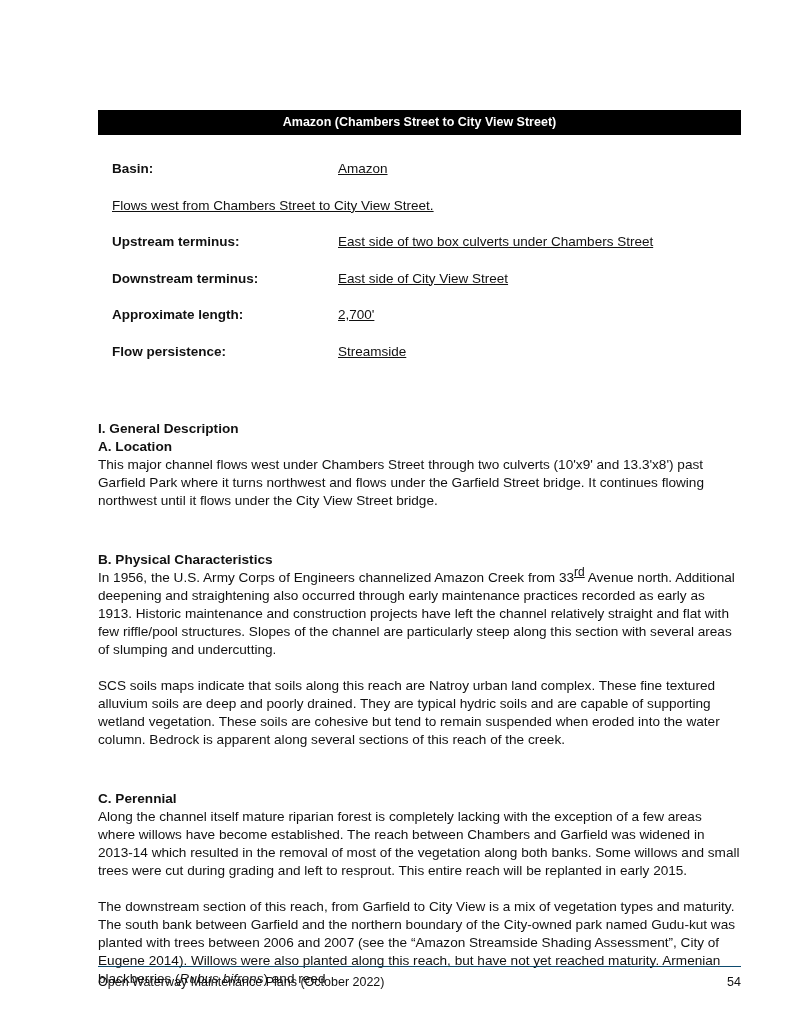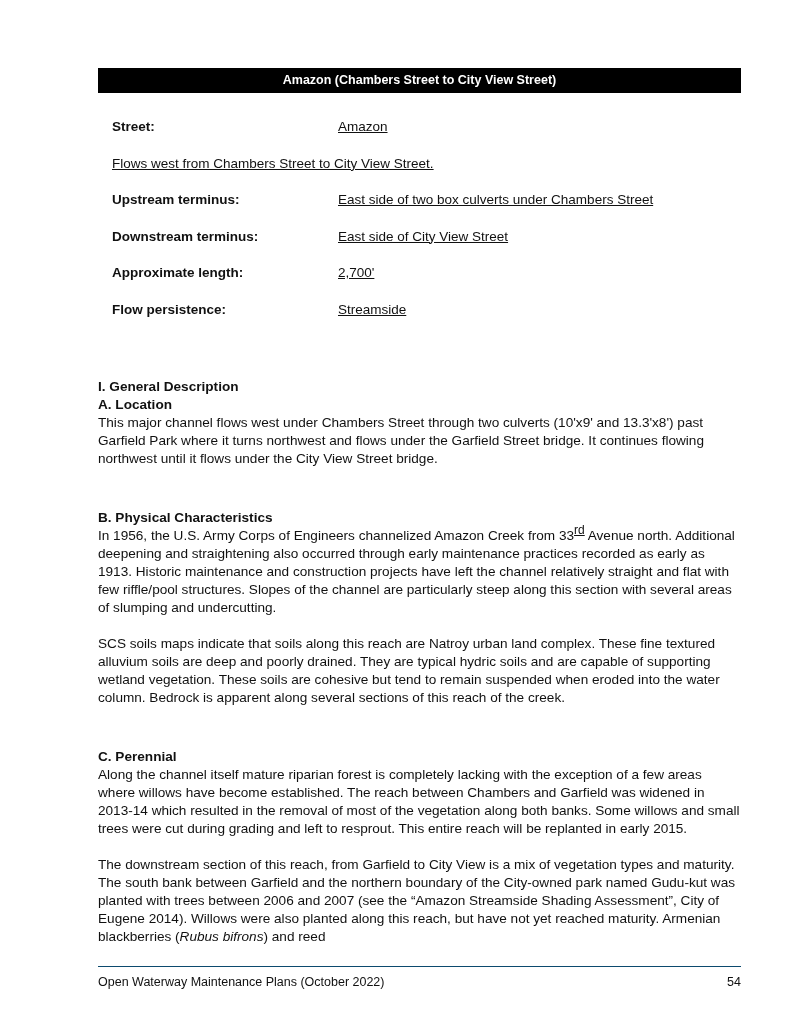--- a/index.html
+++ b/index.html
@@ -22,20 +22,21 @@
     width: 643px;
   }
   .title-bar {
     background: #000000;
     color: #ffffff;
     font-weight: bold;
     font-size: 12.5px;
     text-align: center;
     padding: 5px 0 6px 0;
     margin-bottom: 22px;
+    margin-top: 42px;
   }
   .info-table {
     margin-bottom: 44px;
   }
   .info-row {
     display: flex;
     align-items: flex-start;
     padding: 0 0 0 14px;
     height: 36.5px;
   }
@@ -86,21 +87,21 @@
 
 <div class="page">
   <div class="content">
 
     <div class="title-bar">
       <span>Amazon (Chambers Street to City View Street)</span>
     </div>
 
     <div class="info-table">
       <div class="info-row">
-        <div class="info-label">Street:</div>
+        <div class="info-label">Basin:</div>
         <div class="info-value">Amazon</div>
       </div>
       <div class="info-row">
         <div class="info-value">Flows west from Chambers Street to City View Street.</div>
       </div>
       <div class="info-row">
         <div class="info-label">Upstream terminus:</div>
         <div class="info-value">East side of two box culverts under Chambers Street</div>
       </div>
       <div class="info-row">

